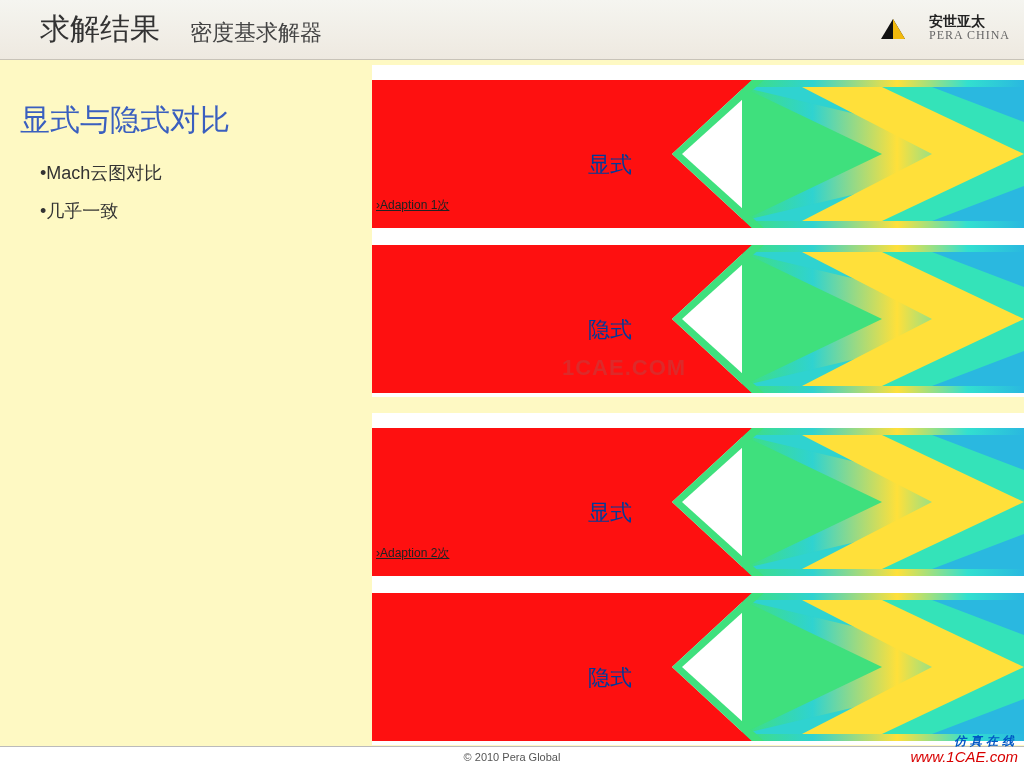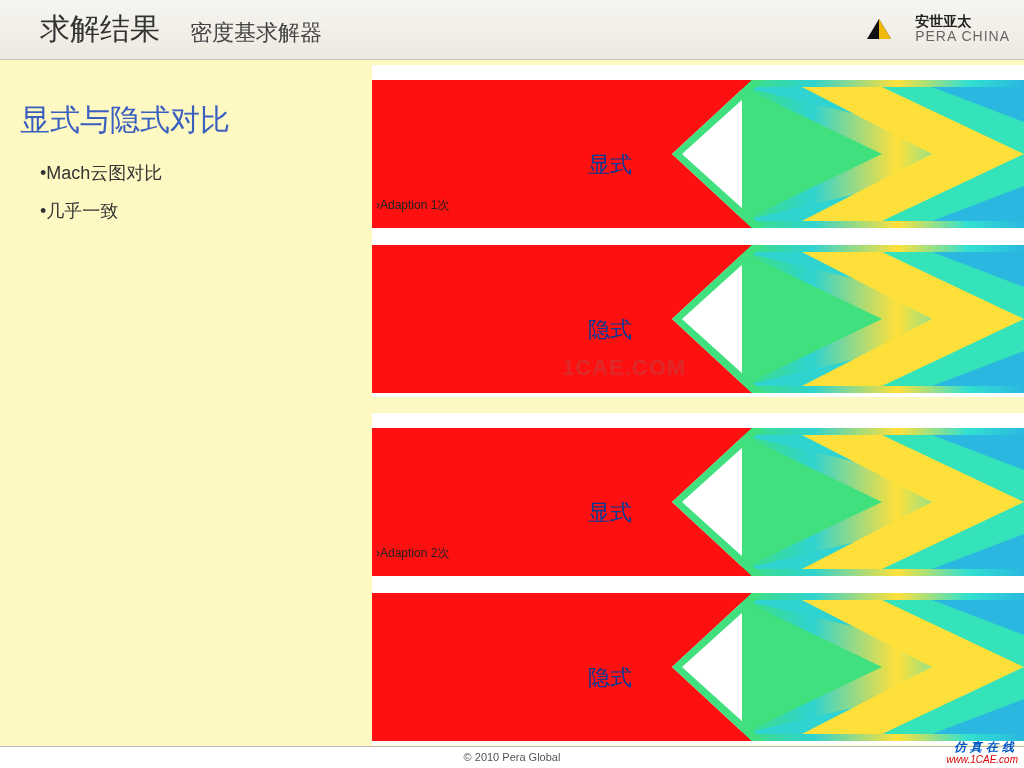--- a/index.html
+++ b/index.html
@@ -3,39 +3,39 @@
 <meta charset="utf-8">
 <style>
   * { margin: 0; padding: 0; box-sizing: border-box; }
   html, body { width: 1024px; height: 768px; font-family: "Microsoft YaHei", "SimSun", Arial, sans-serif; background: #fff; overflow: hidden; }
   .slide { position: relative; width: 1024px; height: 768px; background: #fef9c3; }
   .header { position: absolute; top: 0; left: 0; right: 0; height: 60px; background: linear-gradient(to bottom, #f5f5f0 0%, #eee9e0 100%); border-bottom: 1px solid #c8c3b8; display: flex; align-items: center; }
   .title { font-size: 30px; color: #333; margin-left: 40px; font-weight: 500; }
   .subtitle { font-size: 22px; color: #444; margin-left: 30px; margin-top: 6px; }
   .logo { position: absolute; right: 14px; top: 14px; display: flex; align-items: center; gap: 22px; }
   .logo-text { font-size: 14px; font-weight: bold; color: #222; line-height: 1; }
-  .logo-sub { font-size: 14px; color: #666; letter-spacing: 1px; }
+  .logo-sub { font-size: 12px; color: #666; letter-spacing: 1px; font-family: Liberation Serif, serif; }
   .body-left { position: absolute; left: 0; top: 90px; width: 340px; padding: 10px 20px; }
   .comp-title { font-size: 30px; color: #3a5fbf; margin-bottom: 20px; }
   .bullet { font-size: 18px; color: #333; margin-bottom: 14px; margin-left: 20px; }
   .panel-area { position: absolute; left: 372px; top: 65px; right: 0; bottom: 22px; }
   .panel { position: absolute; width: 652px; height: 332px; background: #fff; }
   .panel.p1 { top: 0; }
   .panel.p2 { top: 348px; }
-  .adaption-label { position: absolute; left: 4px; top: 132px; font-size: 12px; color: #222; z-index: 20; }
+  .adaption-label { position: absolute; left: 4px; top: 132px; font-size: 12px; color: #222; z-index: 20; text-decoration: underline; }
   .watermark { position: absolute; left: 190px; top: 290px; font-size: 22px; color: rgba(120,120,120,0.25); font-weight: bold; letter-spacing: 1px; z-index: 30; }
   .contour-label { position: absolute; font-size: 22px; color: #003b9a; z-index: 30; font-weight: 500; }
   .sub-contour { position: absolute; height: 148px; left: 0; right: 0; overflow: hidden; }
   .sc-top { top: 15px; }
   .sc-bot { top: 180px; text-align: right; }
   .footer { position: absolute; bottom: 0; left: 0; right: 0; height: 22px; border-top: 1px solid #bbb; background: #fff; }
   .copyright { position: absolute; left: 50%; transform: translateX(-50%); font-size: 11px; color: #555; top: 4px; }
   .brand-corner { position: absolute; right: 6px; bottom: 2px; font-size: 12px; line-height: 1.2; text-align: right; font-style: italic; }
   .brand-corner .cn { color: #0057c5; font-weight: 600; letter-spacing: 4px; }
-  .brand-corner .url { color: #d80000; font-size: 10px; }
+  .brand-corner .url { color: #d80000; font-size: 15px; }
   svg.nozzle { position: absolute; top: 0; left: 0; width: 652px; height: 148px; }
 </style>
 </head>
 <body>
 
 <div class="slide">
 
   <div class="header">
     <span class="title">求解结果</span>
     <span class="subtitle">密度基求解器</span>

